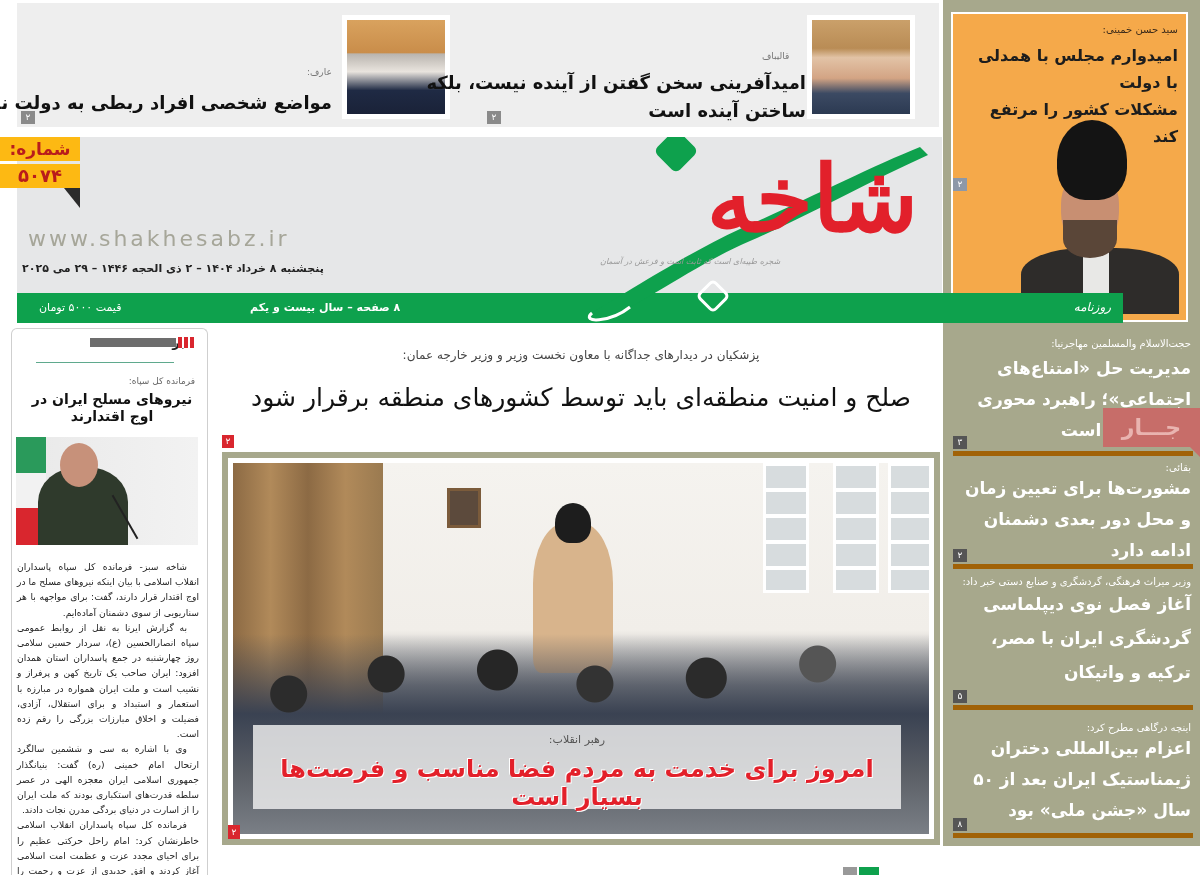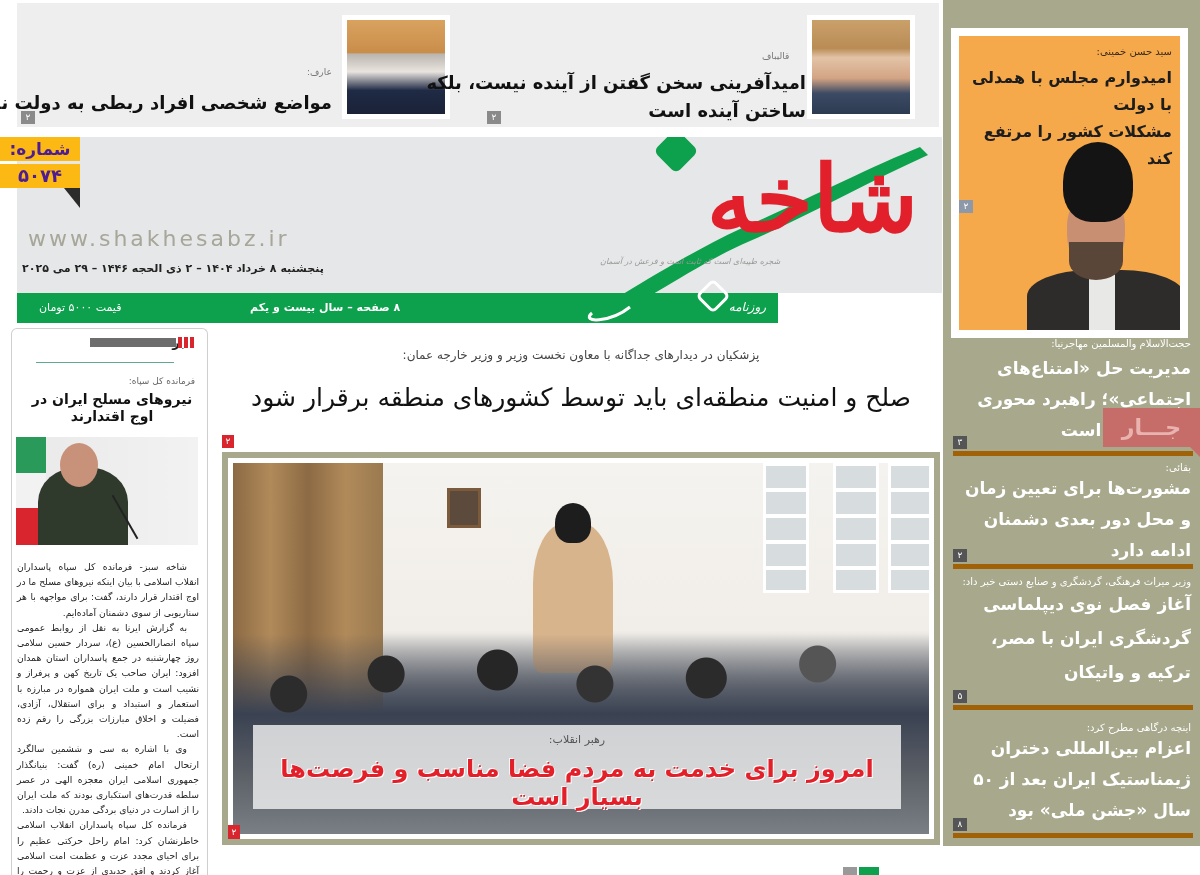--- a/index.html
+++ b/index.html
@@ -24,21 +24,21 @@
 
   .t2 { left: 445px; width: 477px; }
   .t2 .photo { left: 345px; }
   .t2 .kicker { left: 300px; top: 40px; }
   .t2 .title { right: 133px; top: 58px; }
   .t2 .page-badge { left: 25px; top: 100px; }
   .ph-ghal { background: linear-gradient(180deg,#caa06a 0%,#b98c55 30%,#e2c3a6 40%,#d3a484 62%,#3c4a63 78%,#2c3a52 100%); }
 
   
   .right-col { position: absolute; left: 943px; top: 0; width: 257px; height: 846px; background: #a7a88c; }
-  .feature { position: absolute; left: 8px; top: 12px; width: 237px; height: 310px; background: #fff; padding: 8px; margin-top: 16px; }
+  .feature { position: absolute; left: 8px; top: 12px; width: 237px; height: 310px; background: #fff; padding: 2px; }
   .feature .inner { position: relative; width: 100%; height: 100%; background: #f5a94a; overflow: hidden; }
   .feature .kicker { position: absolute; right: 8px; top: 10px; font-size: 10px; color: #3a2a1a; }
   .feature .title { position: absolute; right: 8px; top: 28px; width: 215px; font-size: 16px; font-weight: bold; color: #1d1d1d; line-height: 27px; }
   .feature .page-badge { left: 0; top: 164px; background: #8d98a8; }
   .feature .figure { position: absolute; left: 68px; top: 106px; width: 158px; height: 194px; }
   .turban { position: absolute; left: 36px; top: 0; width: 70px; height: 80px; background: #141414; border-radius: 50% 50% 40% 40%; }
   .face { position: absolute; left: 40px; top: 52px; width: 58px; height: 80px; background: #c88f72; border-radius: 40% 40% 50% 50%; }
   .beard { position: absolute; left: 42px; top: 100px; width: 54px; height: 38px; background: #5a4638; border-radius: 0 0 50% 50%; }
   .robe { position: absolute; left: 0; top: 128px; width: 158px; height: 66px; background: #2e2c2a; border-radius: 40% 40% 0 0; }
   .shirt { position: absolute; left: 62px; top: 128px; width: 26px; height: 66px; background: #e8e8e6; }
@@ -53,27 +53,27 @@
   .ri2 { top: 462px; height: 107px; }
   .ri3 { top: 576px; height: 134px; }
   .ri3 .title { line-height: 34px; }
   .ri4 { top: 722px; height: 116px; }
   .jaar-tag { position: absolute; left: 1103px; top: 408px; width: 97px; height: 39px; background: #c76d69; color: #e9b4b0; font-size: 22px; font-weight: bold; text-align: center; line-height: 39px; letter-spacing: 2px; }
   .jaar-tag::after { content: ""; position: absolute; right: 0; bottom: -10px; border-left: 10px solid transparent; border-top: 10px solid #c76d69; }
 
   
   .masthead { position: absolute; left: 17px; top: 137px; width: 925px; height: 156px; background: #e6e7e8; }
   .issue-box { position: absolute; left: 0; top: 137px; width: 80px; }
-  .issue-label, .issue-num { background: #fdb913; color: #4c1d95; font-size: 18px; font-weight: bold; height: 24px; line-height: 24px; padding: 0 6px; text-align: center; margin-left: 41px; }
+  .issue-label, .issue-num { background: #fdb913; color: #b91c1c; font-size: 18px; font-weight: bold; height: 24px; line-height: 24px; padding: 0 6px; text-align: center; margin-left: 41px; }
   .issue-label { width: 80px; font-size: 17px; }
   .issue-num { width: 80px; margin-top: 3px; letter-spacing: 2px; }
   .issue-corner { width: 0; height: 0; border-top: 20px solid #2b2b2b; border-left: 16px solid transparent; margin-left: 0; }
   .site-url { position: absolute; left: 28px; top: 226px; font-family: "DejaVu Sans", sans-serif; font-size: 22px; letter-spacing: 3px; color: #a6a699; direction: ltr; }
   .date-line { position: absolute; left: 22px; top: 262px; font-size: 11px; font-weight: bold; color: #222; direction: rtl; }
-  .green-bar { position: absolute; left: 17px; top: 293px; width: 761px; height: 30px; background: #0ea14d; }
+  .green-bar { position: absolute; left: 17px; top: 293px; width: 1106px; height: 30px; background: #0ea14d; }
   .gb-price { position: absolute; left: 22px; top: 8px; color: #fff; font-size: 11px; }
   .gb-pages { position: absolute; left: 233px; top: 8px; color: #fff; font-size: 11px; font-weight: bold; }
   .gb-daily { position: absolute; right: 12px; top: 7px; color: #fff; font-size: 12px; font-style: italic; }
 
   .logo { position: absolute; left: 570px; top: 137px; width: 372px; height: 190px; }
   .logo-red { position: absolute; right: 24px; top: 16px; font-family: "DejaVu Serif", serif; font-size: 92px; font-weight: bold; color: #e2202b; line-height: 1; }
   .logo-tag { position: absolute; left: 30px; top: 120px; font-size: 8px; color: #999; font-style: italic; }
 
   
   .left-col { position: absolute; left: 11px; top: 328px; width: 197px; height: 547px; border: 1px solid #cfcfcf; border-bottom: none; border-radius: 6px 6px 0 0; }

